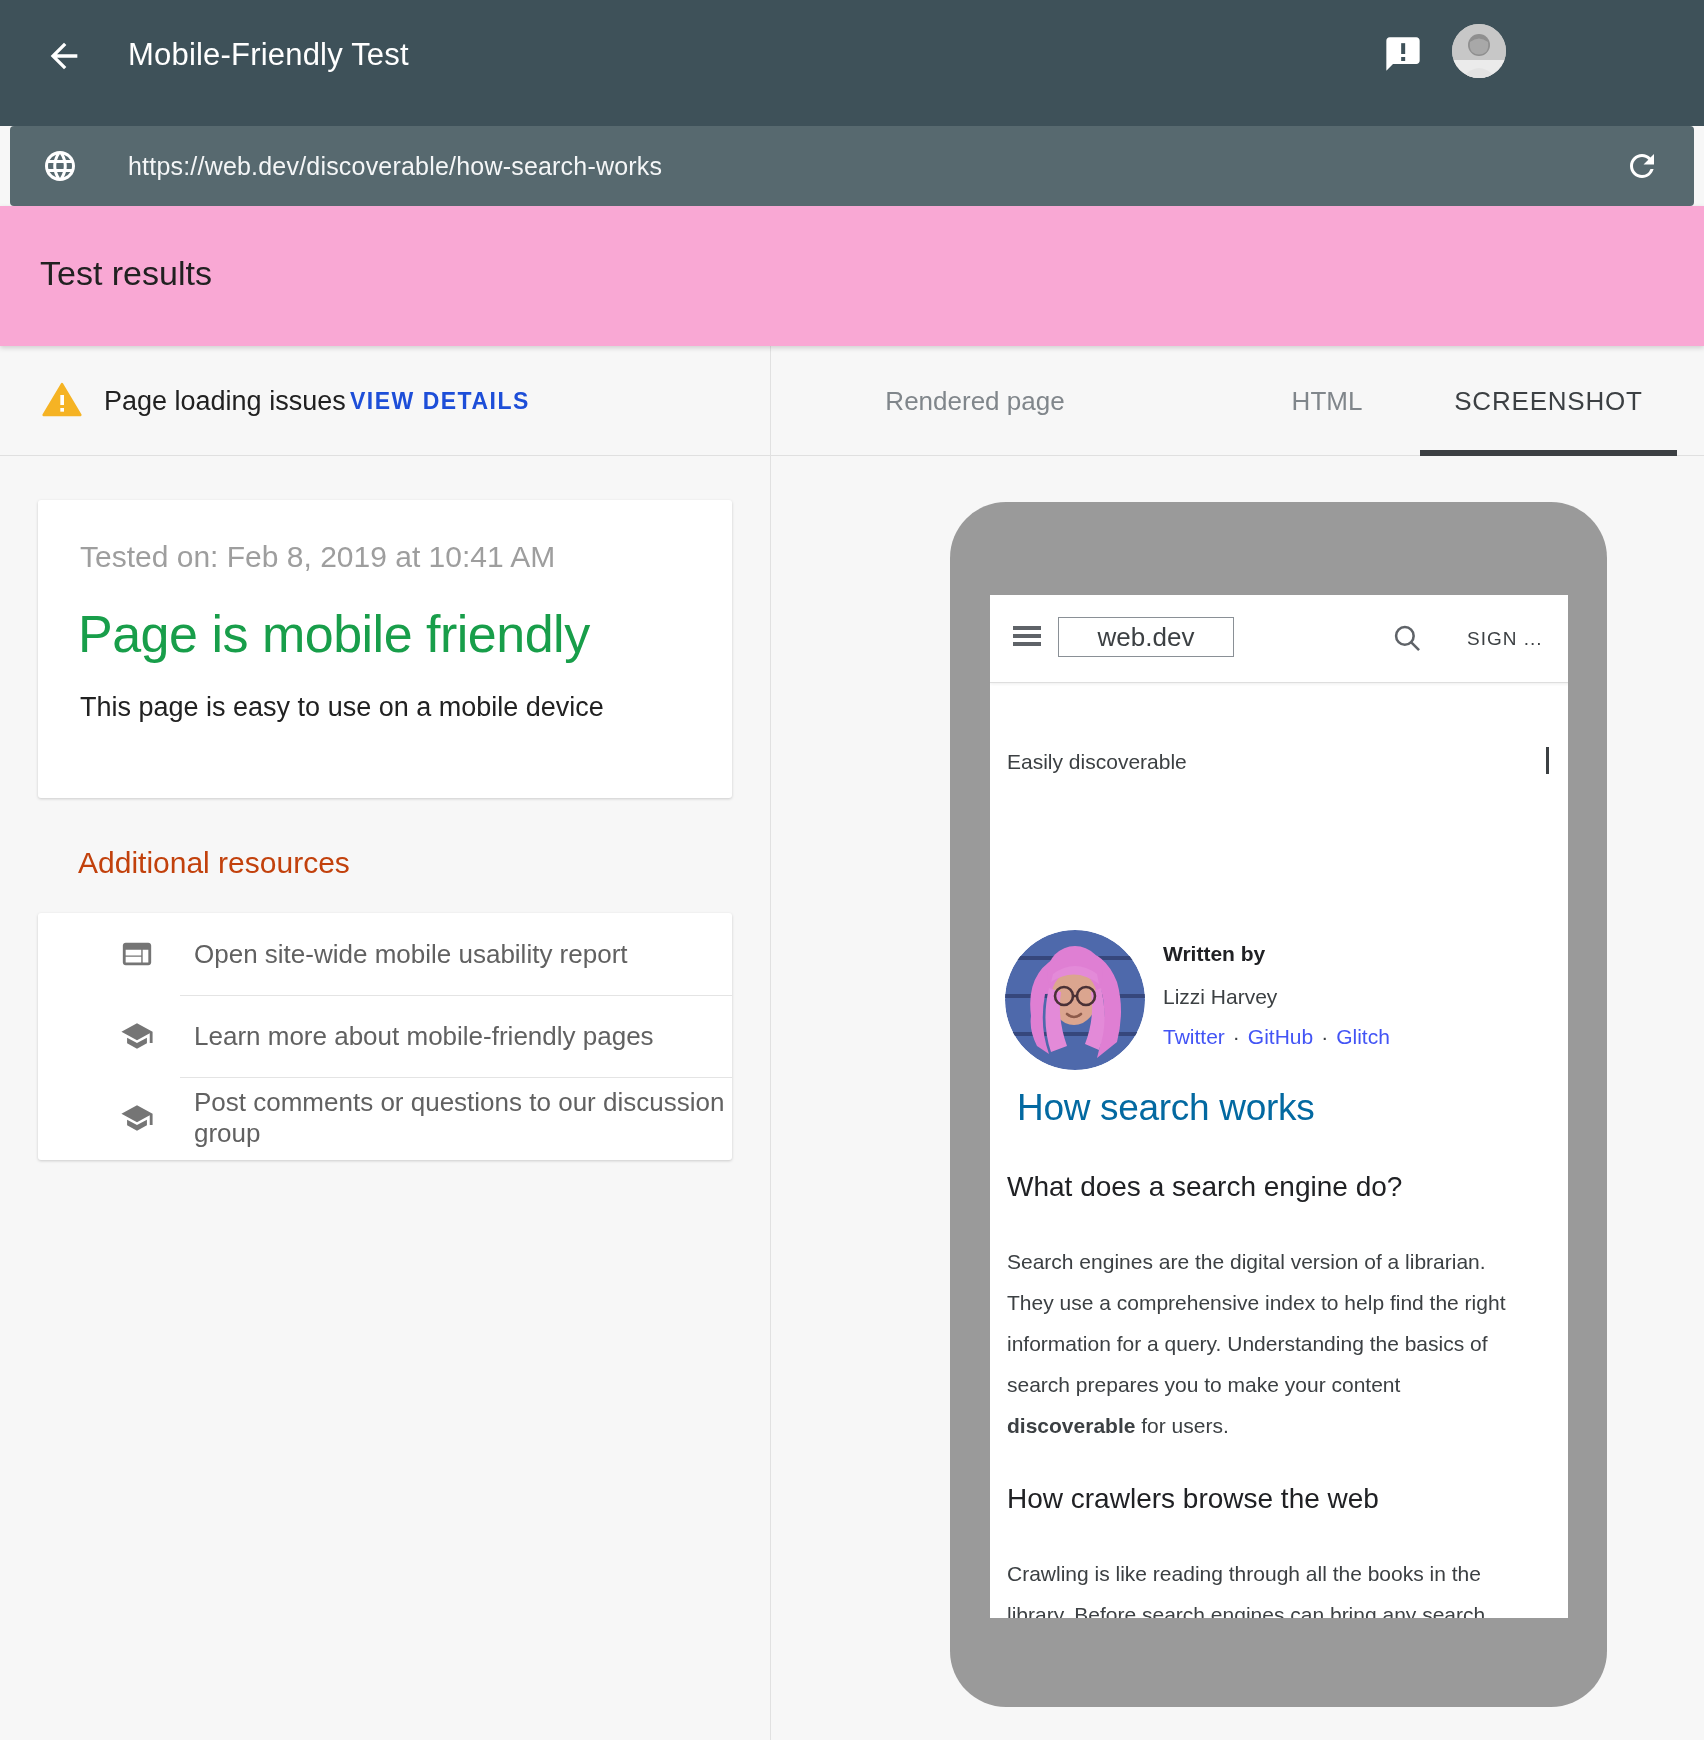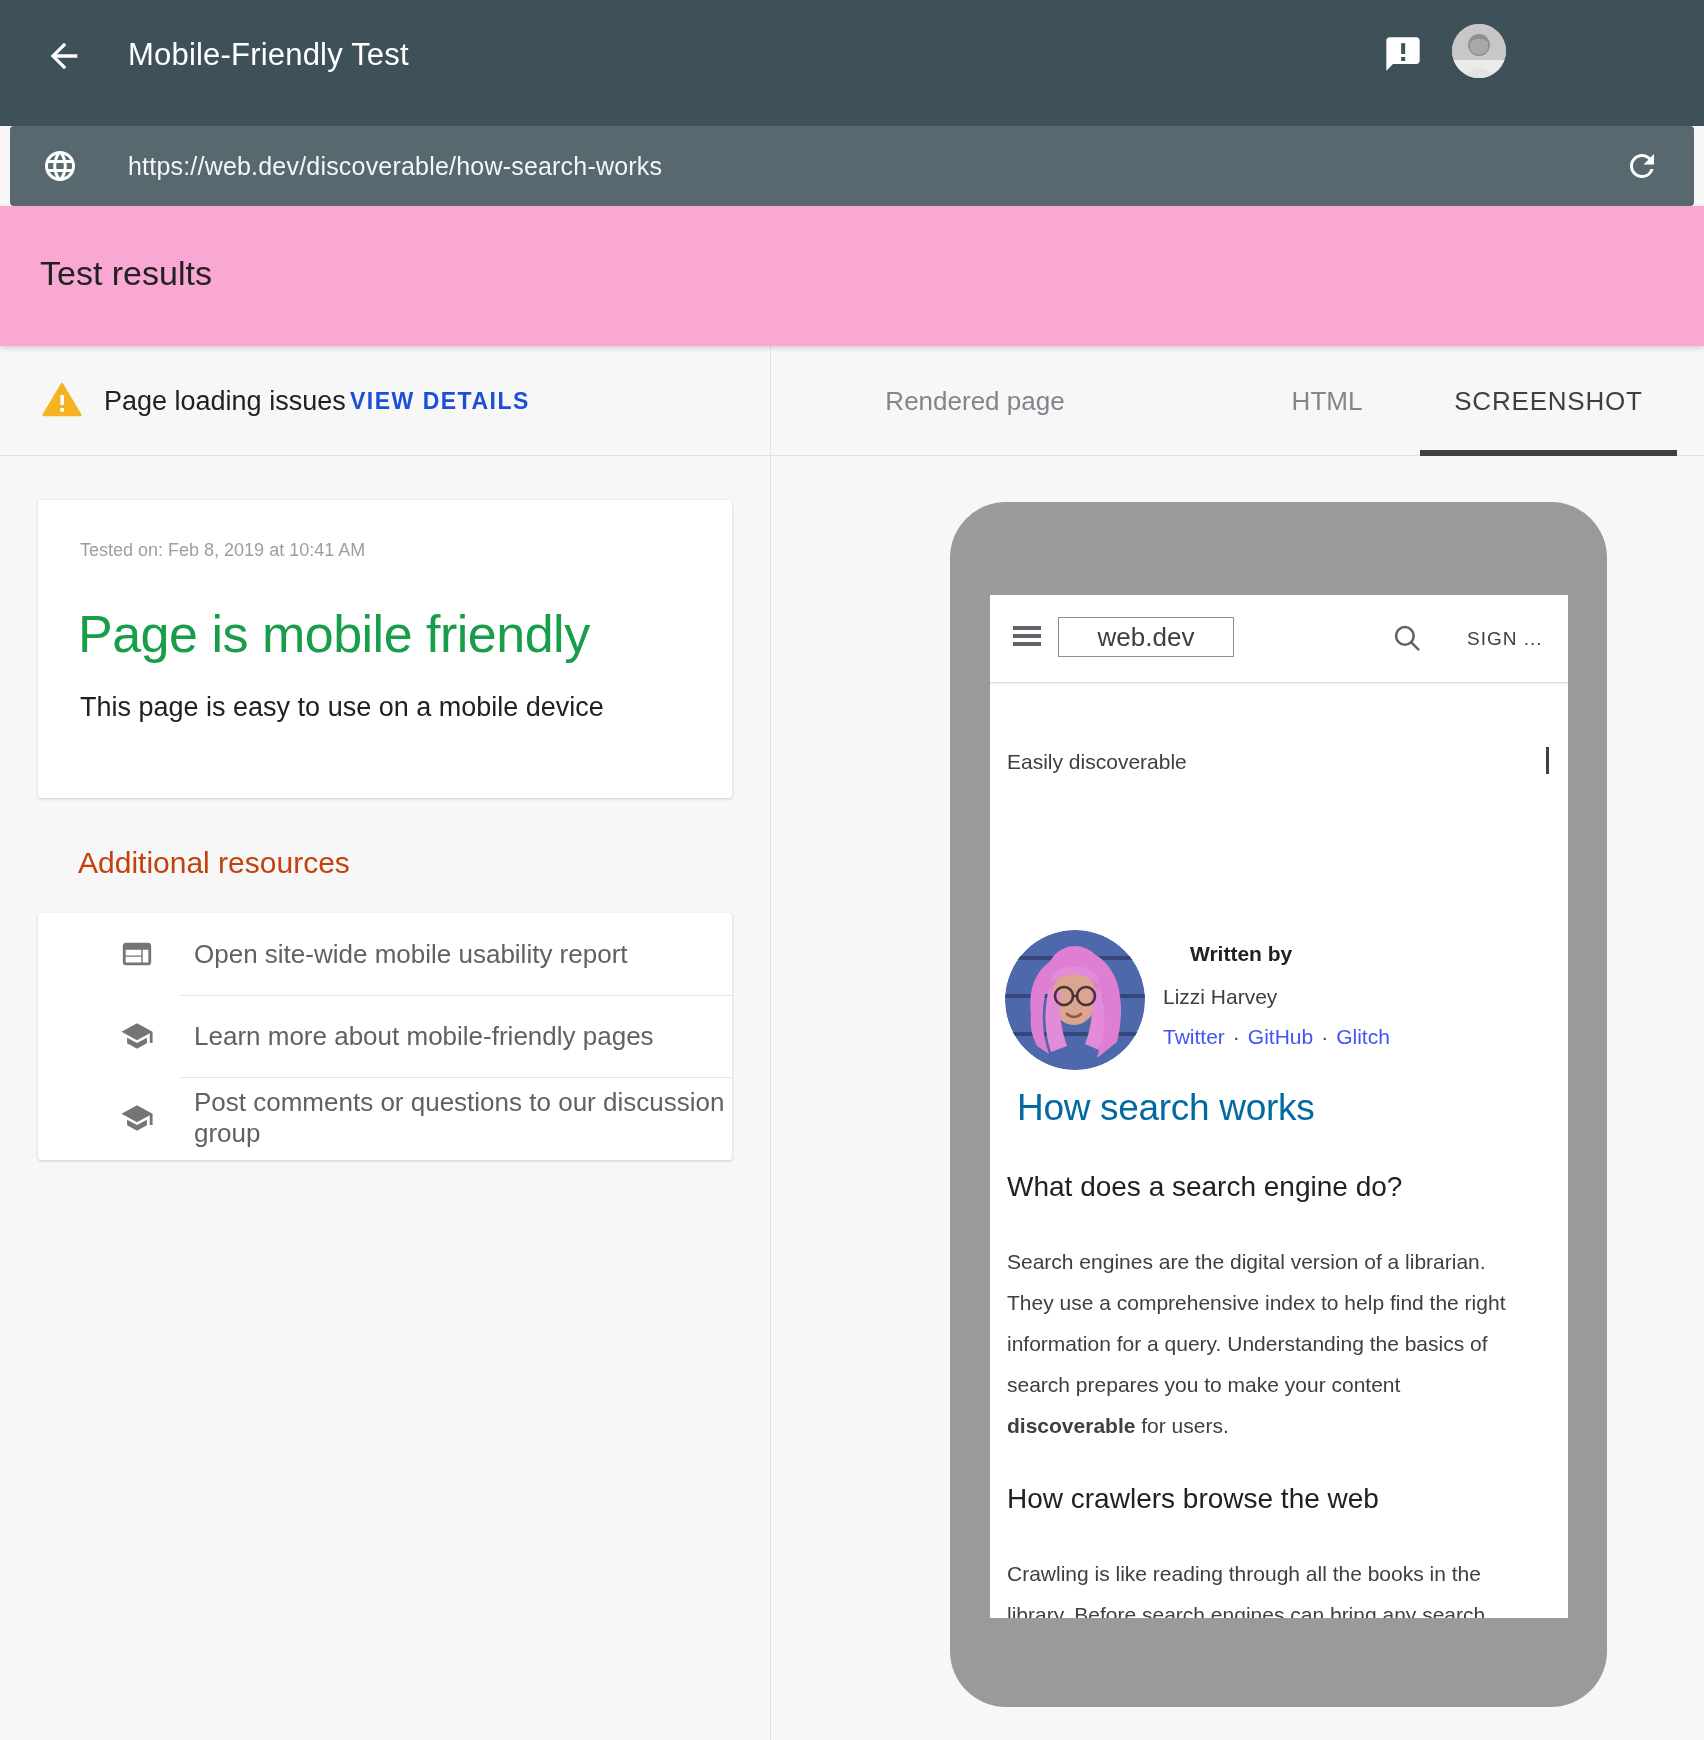--- a/index.html
+++ b/index.html
@@ -34,21 +34,21 @@
   .view-details { position:absolute; left:350px; top:50%; transform:translateY(-50%); font-size:23px; font-weight:700; color:#1d4ed8; letter-spacing:1.5px; cursor:pointer; }
   .tab { position:absolute; top:0; height:110px; display:flex; align-items:center; justify-content:center; font-size:26px; color:#80868b; cursor:pointer; }
   .tab-rendered { left:845px; width:260px; }
   .tab-html { left:1282px; width:90px; }
   .tab-screenshot { left:1420px; width:257px; color:#3c4043; letter-spacing:.8px; font-weight:400; }
   .tab-underline { position:absolute; left:0; bottom:0; width:100%; height:6px; background:#3c4043; }
 
   
   .card { position:absolute; background:#ffffff; border-radius:3px; box-shadow:0 1px 3px rgba(0,0,0,.18); }
   .result-card { left:38px; top:154px; width:694px; height:298px; }
-  .tested-on { position:absolute; left:42px; top:40px; font-size:18px; color:#9e9e9e; }
+  .tested-on { position:absolute; left:42px; top:40px; font-size:30px; color:#9e9e9e; }
   .verdict { position:absolute; left:40px; top:104px; font-size:52px; font-weight:500; color:#189e4a; letter-spacing:-.5px; white-space:nowrap; }
   .verdict-desc { position:absolute; left:42px; top:192px; font-size:27px; color:#212121; }
 
   .res-heading { position:absolute; left:78px; top:500px; font-size:30px; color:#c2410c; font-weight:400; }
   .res-card { left:38px; top:567px; width:694px; height:247px;padding-left:42px; }
   .res-row { position:relative; height:82px; display:flex; align-items:center; cursor:pointer; }
   .res-row + .res-row::before { content:""; position:absolute; left:100px; right:0; top:0; height:1px; background:#e4e4e4; }
   .res-ic { position:absolute; left:40px; width:34px; height:34px; }
   .res-label { margin-left:114px; font-size:26px; color:#616161; }
 
@@ -60,21 +60,21 @@
   .hamburger { position:absolute; left:23px; top:31px; width:28px; height:24px; }
   .hamburger span { display:block; height:3.5px; background:#5f6368; margin-bottom:4.5px; }
   .logo-box { position:absolute; left:68px; top:22px; width:176px; height:40px; border:1px solid #8a9096; display:flex; align-items:center; justify-content:center; font-size:26px; color:#3c4043; }
   .phone-search-ic { position:absolute; left:400px; top:26px; width:34px; height:34px; }
   .sign-in { position:absolute; left:477px; top:33px; font-size:19px; font-weight:500; letter-spacing:1px; color:#3c4043; white-space:nowrap; }
 
   .banner-text { position:absolute; left:17px; top:155px; font-size:21px; color:#3c4043; }
   .banner-bar { position:absolute; left:556px; top:152px; width:3px; height:27px; background:#3c4043; }
 
   .author-avatar { position:absolute; left:15px; top:335px; width:140px; height:140px; border-radius:50%; overflow:hidden; }
-  .written-by { position:absolute; left:173px; top:347px; font-size:21px; font-weight:700; color:#202124;margin-left:27px; }
+  .written-by { position:absolute; left:173px; top:347px; font-size:21px; font-weight:700; color:#202124; }
   .author-name { position:absolute; left:173px; top:390px; font-size:21px; color:#3c4043; }
   .author-links { position:absolute; left:173px; top:430px; font-size:21px; color:#4254f5; }
   .author-links .sep { color:#3c4043; padding:0 8px; }
   .author-links .lnk { color:#4254f5; cursor:default; }
 
   .article-title { position:absolute; left:27px; top:492px; font-size:37px; font-weight:400; color:#0369a1; letter-spacing:-.3px; }
   .h2a { position:absolute; left:17px; top:576px; font-size:28px; font-weight:400; color:#202124; }
   .para { position:absolute; left:17px; width:507px; font-size:21px; line-height:41px; color:#3c4043; }
   .p1 { top:646px; }
   .h2b { position:absolute; left:17px; top:888px; font-size:28px; font-weight:400; color:#202124; }

